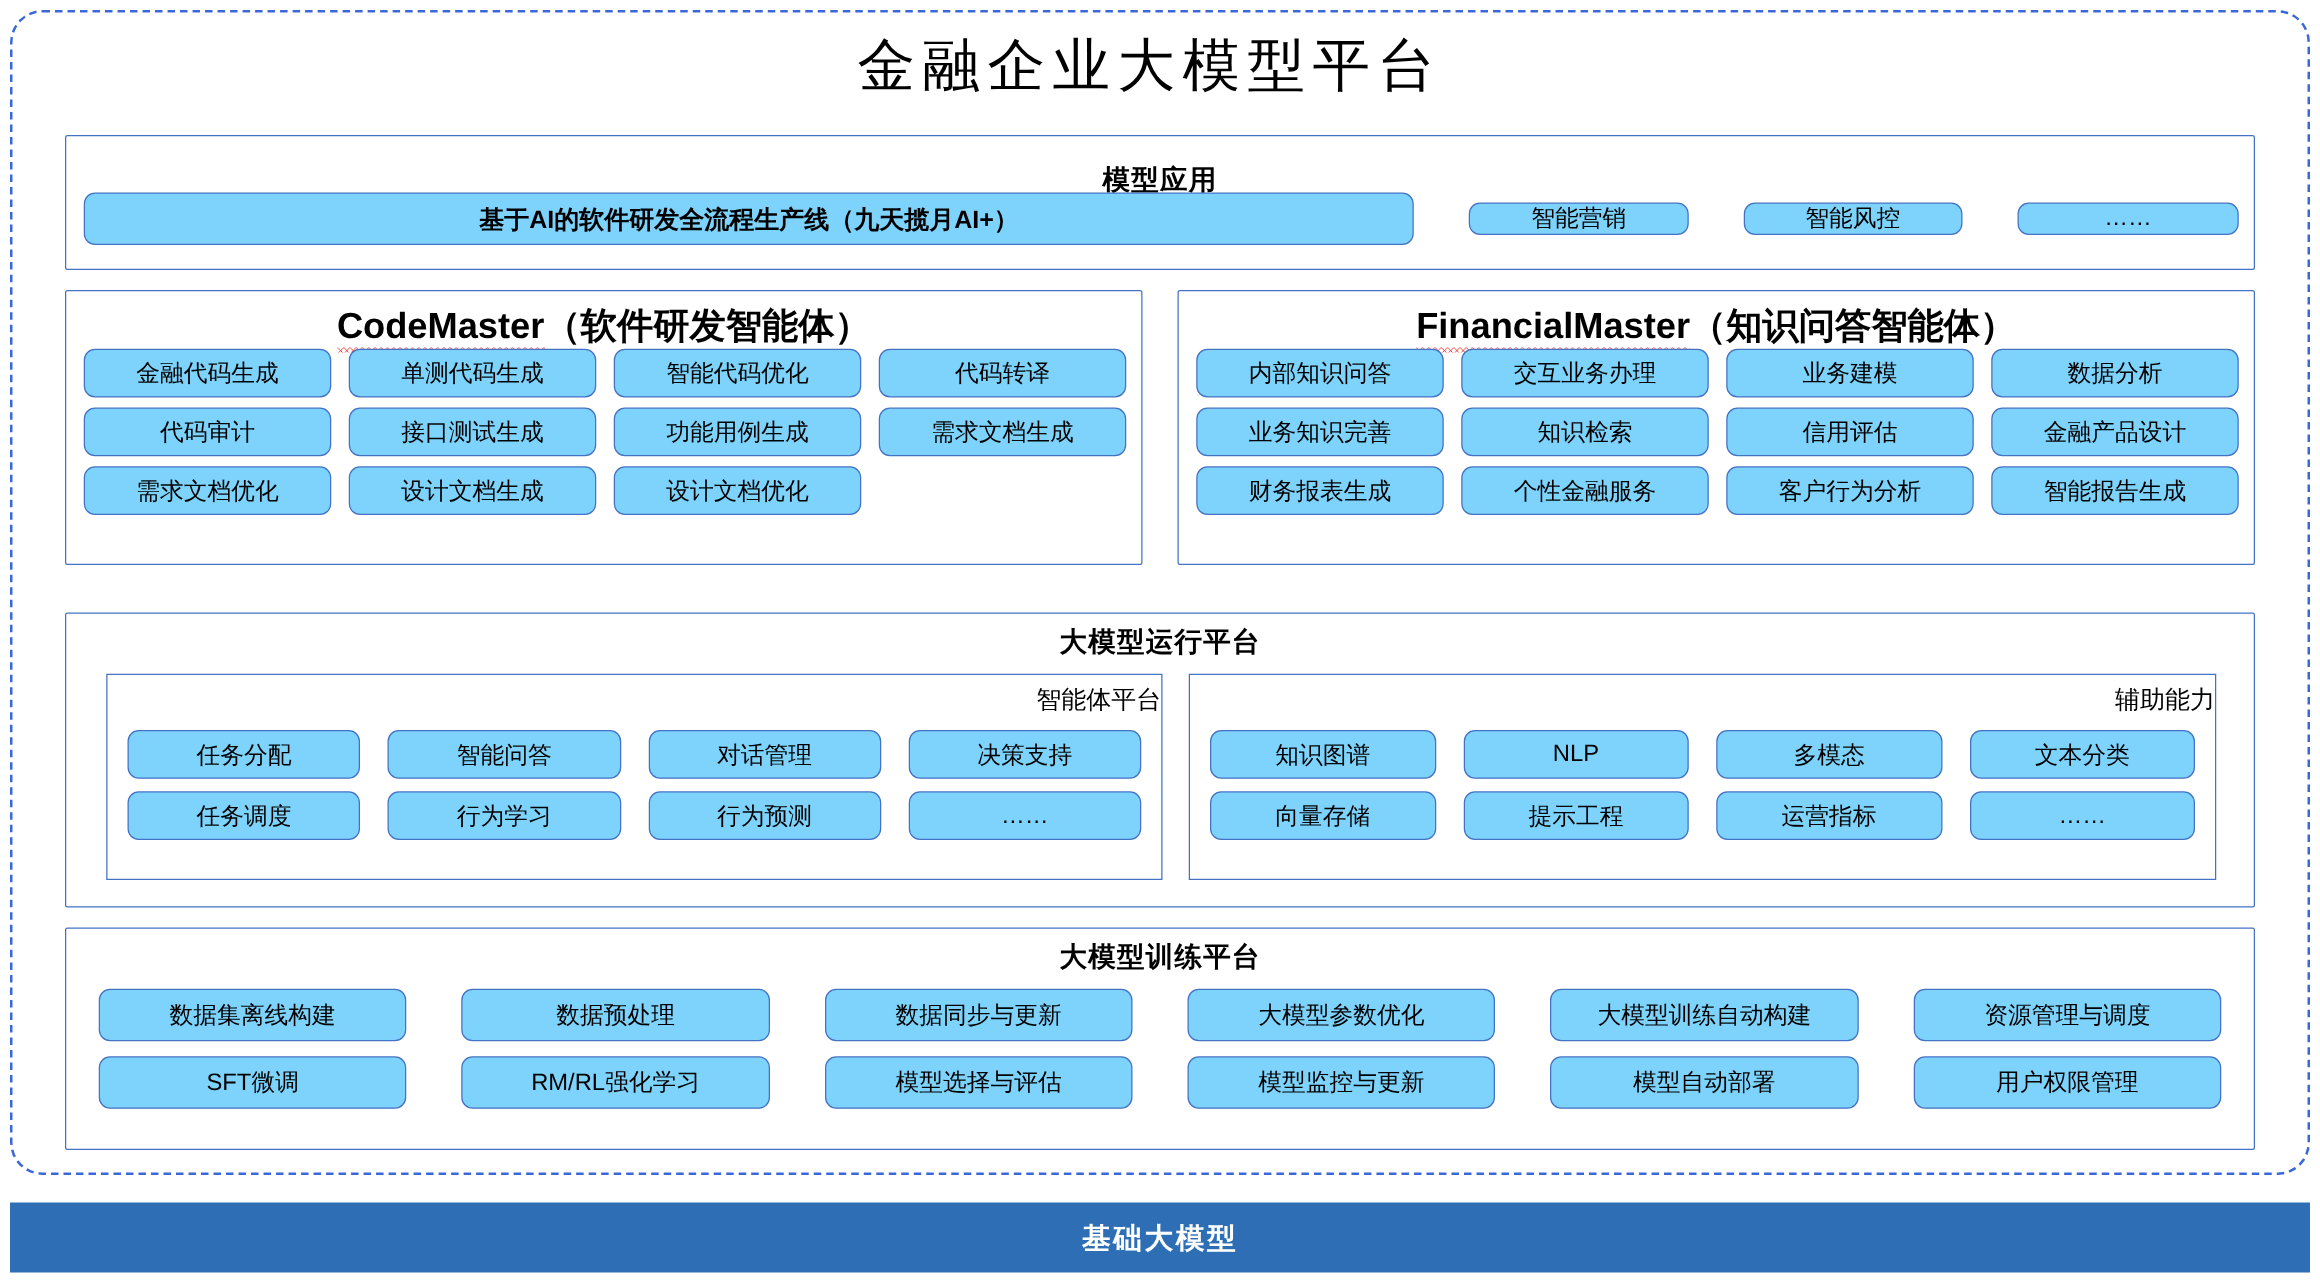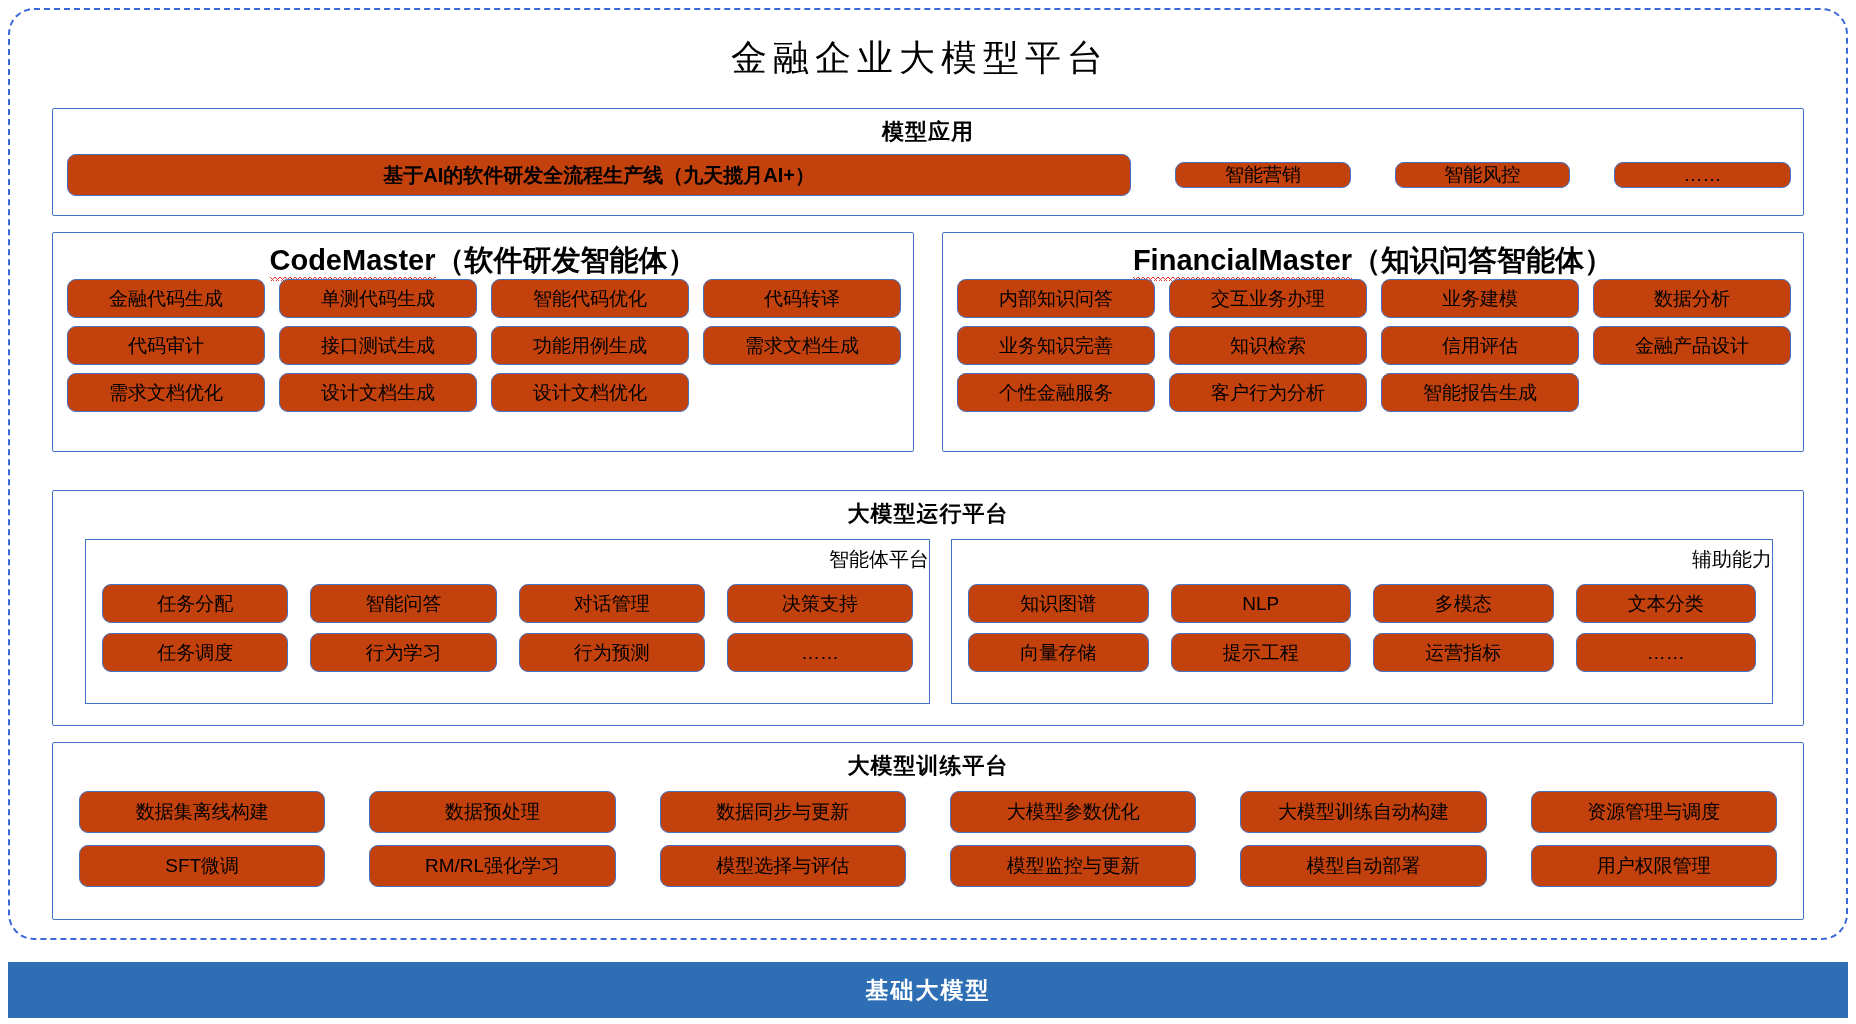--- a/index.html
+++ b/index.html
@@ -17,24 +17,24 @@
     left: 8px; top: 8px;
     width: 1840px; height: 932px;
     border: 2px dashed #3a68d8;
     border-radius: 26px;
     background: #ffffff;
   }
 
   
   .main-title {
     position: absolute;
-    left: 0; top: 34px; width: 1840px;
+    left: 0; top: 22px; width: 1840px;
     text-align: center;
     font-family: "Liberation Serif", "DejaVu Serif", serif;
-    font-size: 36px;
+    font-size: 46px;
     font-weight: 400;
     letter-spacing: 6px;
     color: #000000;
   }
 
   
   .panel {
     position: absolute;
     border: 1.5px solid #4472c4;
     background: #ffffff;
@@ -74,33 +74,33 @@
     background-image:
       linear-gradient(45deg, transparent 45%, #e8302a 45%, #e8302a 55%, transparent 55%),
       linear-gradient(-45deg, transparent 45%, #e8302a 45%, #e8302a 55%, transparent 55%);
     background-size: 5px 5px;
   }
 
   
   .chip {
     border: 1.3px solid #4472c4;
     border-radius: 9px;
-    background: #c2410c;
+    background: #7dd3fc;
     display: flex;
     align-items: center;
     justify-content: center;
     font-size: 19px;
     color: #000000;
     white-space: nowrap;
     height: 39px;
   }
 
   
   #model-app { left: 52px; top: 108px; width: 1752px; height: 108px; }
-  #model-app .panel-title { margin-top: 8px; }
+  #model-app .panel-title { margin-top: 20px; }
   #app-row {
     position: absolute; left: 14px; top: 45px;
     width: 1724px;
     display: flex; align-items: center;
   }
   #app-main-chip {
     width: 1069px; height: 42px;
     font-weight: bold; font-size: 20px;
   }
   .app-side-chip { width: 176px; height: 26px; margin-left: 44px; text-align: center; }
@@ -208,20 +208,21 @@
     </div>
     <div class="agent-grid">
       <div class="chip">内部知识问答</div>
       <div class="chip">交互业务办理</div>
       <div class="chip">业务建模</div>
       <div class="chip">数据分析</div>
       <div class="chip">业务知识完善</div>
       <div class="chip">知识检索</div>
       <div class="chip">信用评估</div>
       <div class="chip">金融产品设计</div>
+      <div class="chip">财务报表生成</div>
       <div class="chip">个性金融服务</div>
       <div class="chip">客户行为分析</div>
       <div class="chip">智能报告生成</div>
     </div>
   </div>
 
   <div class="panel" id="run-platform">
     <div class="panel-title">大模型运行平台</div>
 
     <div class="subpanel" id="agent-platform">

